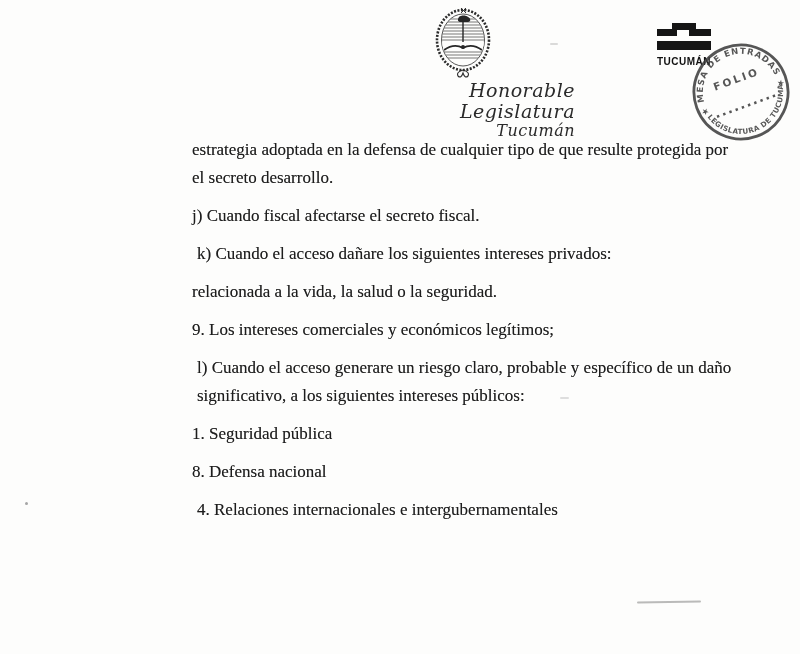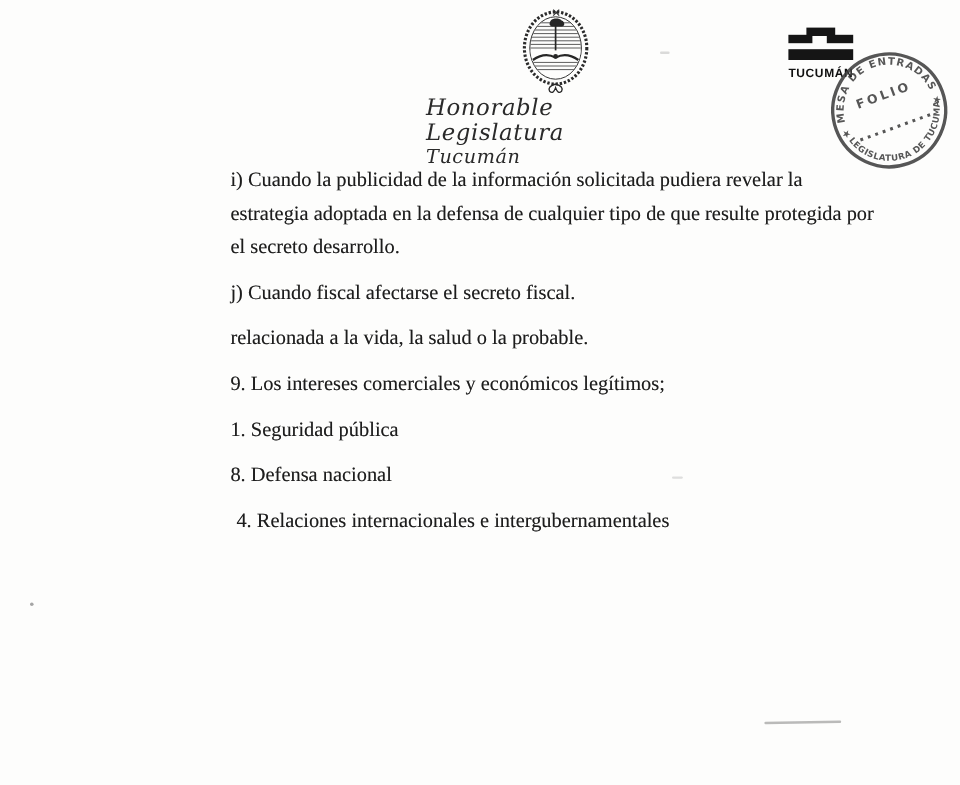--- a/index.html
+++ b/index.html
@@ -4,21 +4,21 @@
 <style>
   html,body{margin:0;padding:0;}
   body{
     width:800px;height:654px;position:relative;overflow:hidden;
     background:#fdfdfc;
     font-family:"Liberation Serif", serif;
   }
   
   .emblem{position:absolute;left:432px;top:6px;width:62px;height:72px;}
   .script-block{
-    position:absolute;left:355px;top:80px;width:220px;text-align:left;
+    position:absolute;left:355px;top:80px;width:220px;text-align:right;
     font-family:"DejaVu Serif", serif;font-style:italic;color:#2a2a2a;
   }
   .script-line1{font-size:19px;letter-spacing:.5px;line-height:21px;}
   .script-line2{font-size:16px;letter-spacing:.5px;line-height:17px;}
   
   .tlogo{position:absolute;left:657px;top:22px;width:54px;color:#101010;}
   .tlogo .steps{position:relative;height:14px;}
   .tlogo .steps span{position:absolute;background:#151515;height:7px;}
   .tlogo .s1{left:0;top:7px;width:20px;}
   .tlogo .s2{left:15px;top:1px;width:24px;}
@@ -118,32 +118,38 @@
     <text font-size="7.2" letter-spacing="0.4">
       <textPath href="#arcBot" startOffset="50%" text-anchor="middle">H. LEGISLATURA DE TUCUMAN</textPath>
     </text>
     <text x="56" y="46" text-anchor="middle" font-size="10.5" letter-spacing="2.5">FOLIO</text>
     <line x1="25" y1="71" x2="87" y2="71" stroke="#3a3a3a" stroke-width="2.6" stroke-dasharray="2.4 4.2"></line>
   </g>
 </svg>
 
 <div class="doc">
     <div class="para">
-      <div class="line">i) Cuando la publicidad de la información solicitada pudiera revelar la</div>
       <div class="line">estrategia adoptada en la defensa de cualquier tipo de que resulte protegida por</div>
       <div class="line">el secreto desarrollo.</div>
     </div>
     <div class="para">
       <div class="line">j) Cuando fiscal afectarse el secreto fiscal.</div>
     </div>
+    <div class="para indent">
+      <div class="line">k) Cuando el acceso dañare los siguientes intereses privados:</div>
+    </div>
     <div class="para">
-      <div class="line">relacionada a la vida, la salud o la probable.</div>
+      <div class="line">relacionada a la vida, la salud o la seguridad.</div>
     </div>
     <div class="para">
       <div class="line">9. Los intereses comerciales y económicos legítimos;</div>
+    </div>
+    <div class="para indent">
+      <div class="line">l) Cuando el acceso generare un riesgo claro, probable y específico de un daño</div>
+      <div class="line">significativo, a los siguientes intereses públicos:</div>
     </div>
     <div class="para">
       <div class="line">1. Seguridad pública</div>
     </div>
     <div class="para">
       <div class="line">8. Defensa nacional</div>
     </div>
     <div class="para indent">
       <div class="line">4. Relaciones internacionales e intergubernamentales</div>
     </div>

